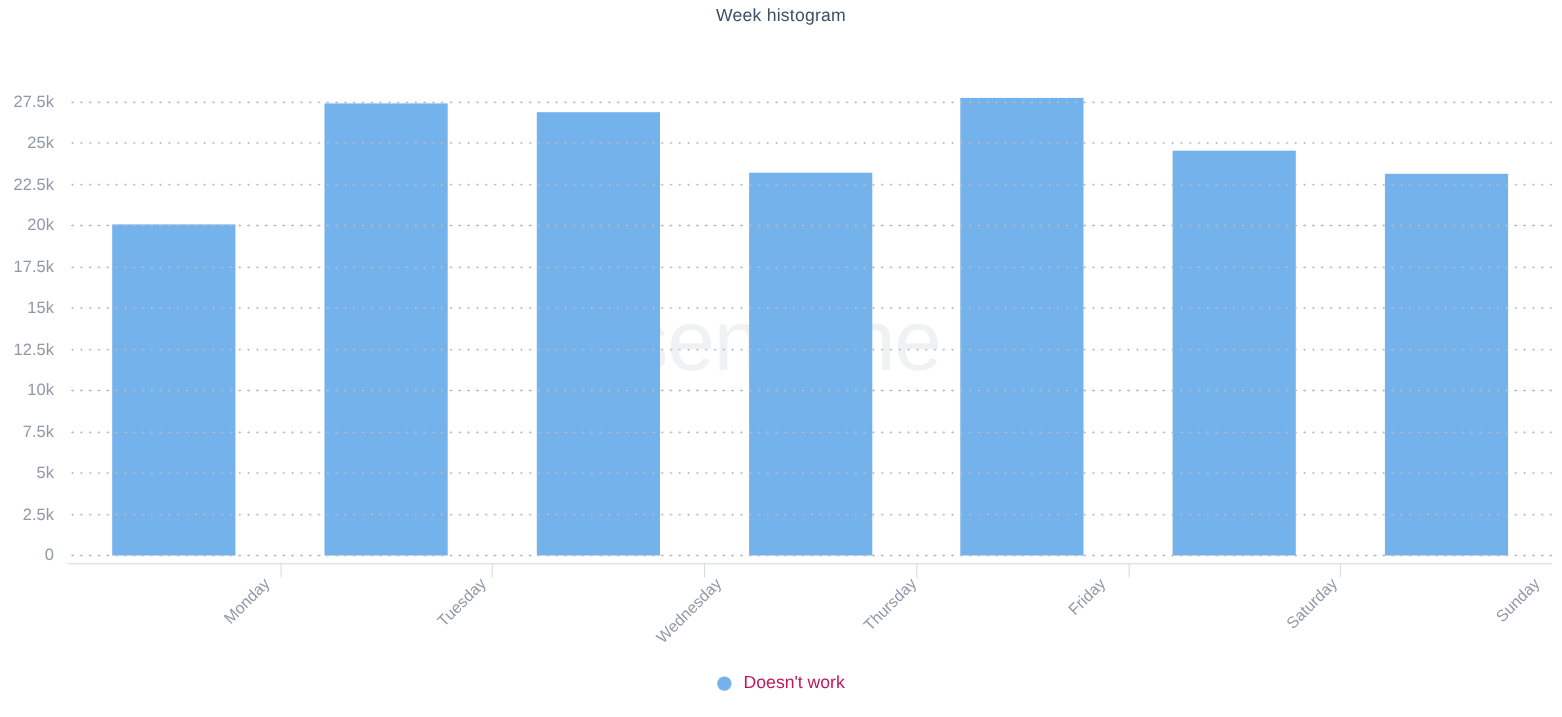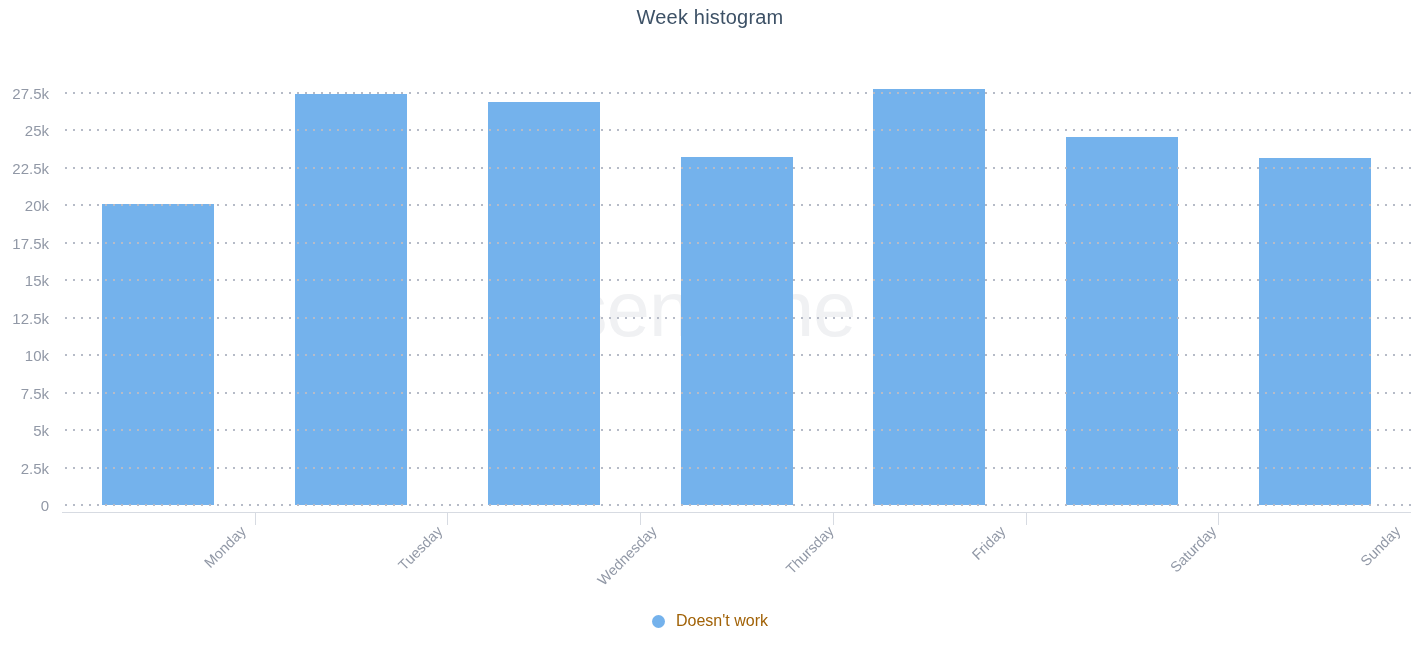--- a/index.html
+++ b/index.html
@@ -22,21 +22,21 @@
     height: 652px;
   }
 
   
   .chart-title {
     position: absolute;
     left: 0;
     top: 6px;
     width: 1420px;
     text-align: center;
-    font-size: 20px;
+    font-size: 16px;
     color: #3d5166;
     letter-spacing: 0.2px;
     font-weight: 400;
   }
 
   
   .plot-area {
     position: absolute;
     left: 62px;
     top: 78px;
@@ -143,21 +143,21 @@
   }
   .legend-marker {
     width: 13px;
     height: 13px;
     border-radius: 50%;
     background: #74b2ec;
     display: inline-block;
   }
   .legend-label {
     font-size: 16px;
-    color: #a16207;
+    color: #be185d;
   }
 </style>
 </head>
 <body>
 
 <div id="chart-root">
 
   <div class="chart-title">Week histogram</div>
 
   <div class="plot-area">

